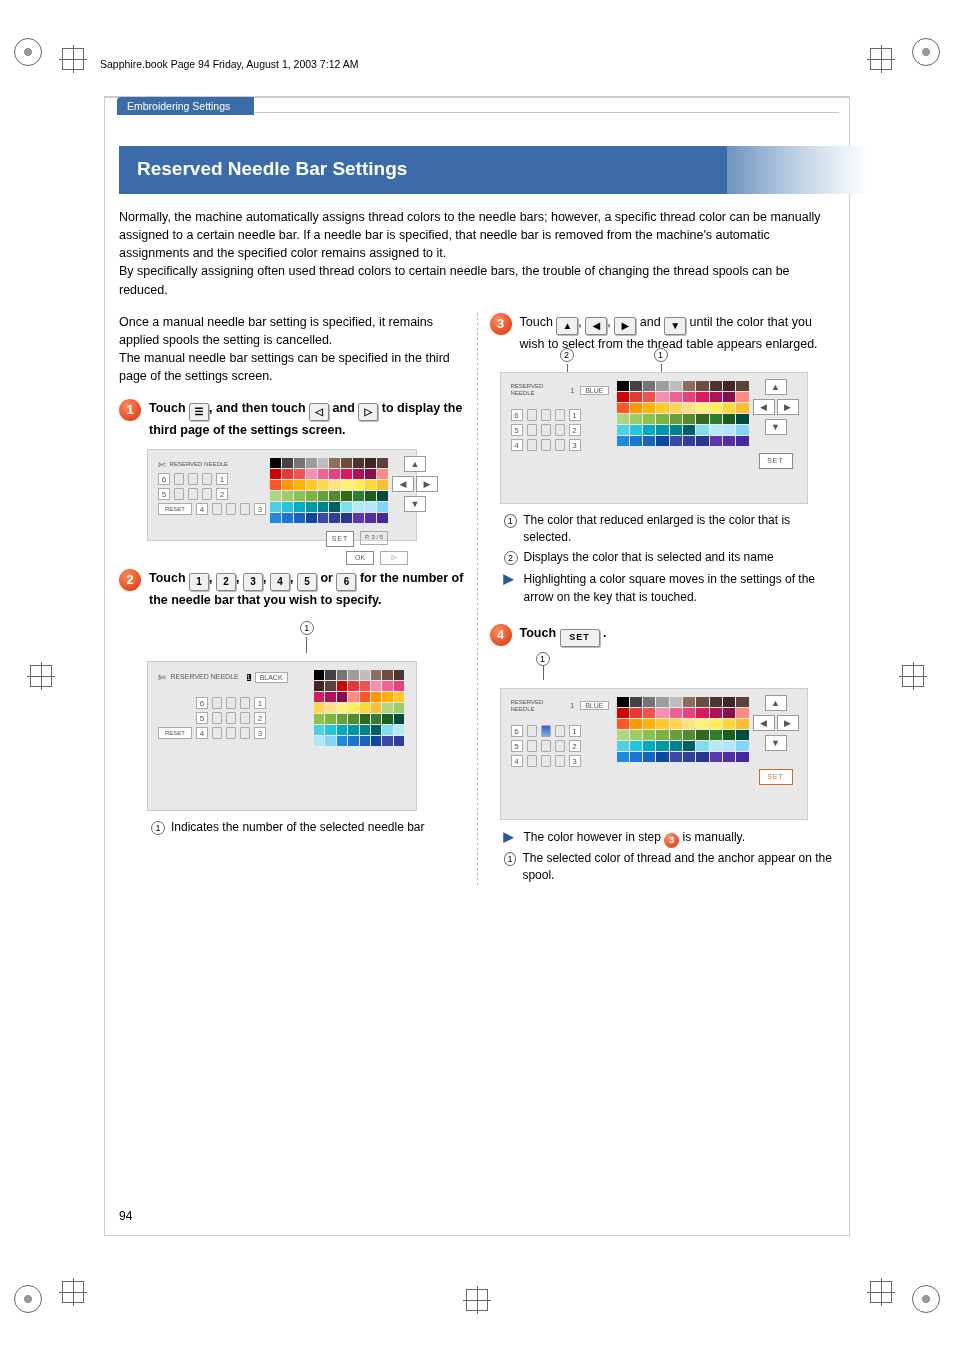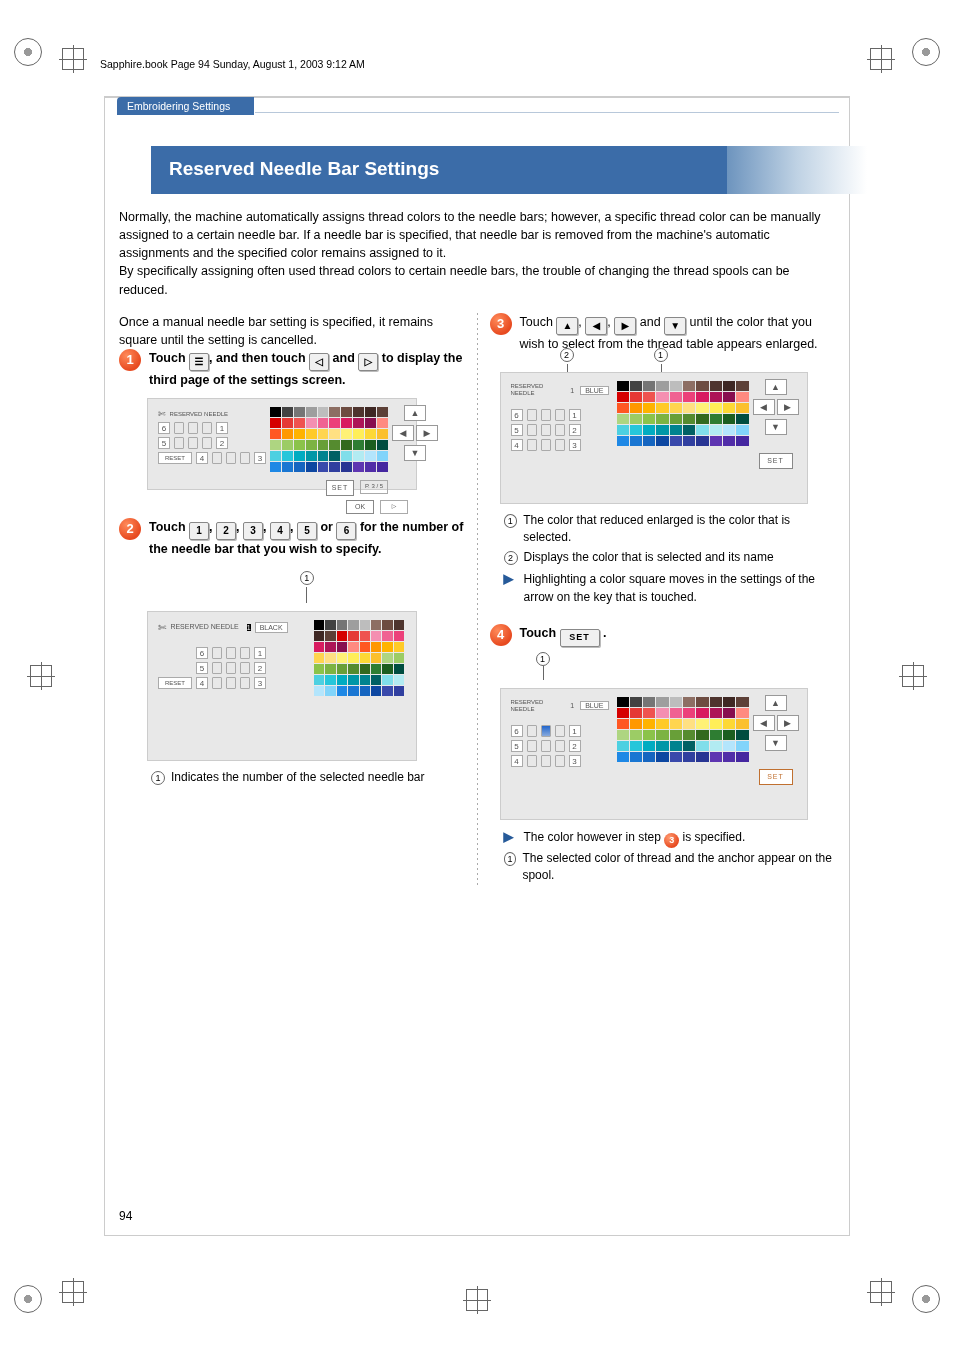--- a/index.html
+++ b/index.html
@@ -44,21 +44,20 @@
       height: 48px;
     }
     .title-bar {
       position: absolute;
       left: 0; width: 608px; height: 48px;
       background: #3b6ca8;
       color: #fff;
       font-weight: bold;
       font-size: 19px;
       padding: 12px 0 0 18px;
-      margin-left: 32px;
     }
     .title-fade {
       position: absolute;
       left: 608px; width: 140px; height: 48px;
       background: linear-gradient(to right, #6d94be 0%, #bfd2e4 50%, #fff 100%);
     }
     .page-content {
       position: absolute;
       top: 110px; left: 14px; right: 14px; bottom: 36px;
     }
@@ -245,41 +244,42 @@
     <div class="inner"></div>
   </div>
 <div class="reg tl"></div>
 <div class="reg tr"></div>
 <div class="reg bl"></div>
 <div class="reg br"></div>
 <div class="reg ml"></div>
 <div class="reg mr"></div>
 <div class="reg mb"></div>
 
-<div class="running-header">Sapphire.book  Page 94  Sunday, August 1, 2003  9:12 AM</div>
+<div class="running-header">Sapphire.book  Page 94  Friday, August 1, 2003  7:12 AM</div>
 
 <div class="outer-frame">
   <div class="section-tab">Embroidering Settings</div>
   <div class="tab-line"></div>
 
   <div class="title-bar-wrap">
     <div class="title-bar">Reserved Needle Bar Settings</div>
     <div class="title-fade"></div>
   </div>
 
   <div class="page-content">
     <div class="intro">
       <p>Normally, the machine automatically assigns thread colors to the needle bars; however, a specific thread color can be manually assigned to a certain needle bar. If a needle bar is specified, that needle bar is removed from the machine's automatic assignments and the specified color remains assigned to it.</p>
       <p>By specifically assigning often used thread colors to certain needle bars, the trouble of changing the thread spools can be reduced.</p>
     </div>
 
     <div class="columns">
 
       <div class="col-left">
-        <p style="line-height:1.45;">Once a manual needle bar setting is specified, it remains square until the setting is cancelled.</p>
+        <p style="line-height:1.45;">Once a manual needle bar setting is specified, it remains applied spools the setting is cancelled.</p>
+        <p style="line-height:1.45;margin-bottom:14px;">The manual needle bar settings can be specified in the third page of the settings screen.</p>
 
         <div class="step" style="margin-bottom:6px;">
           <div class="step-badge">1</div>
           <div class="txt bold-instr">
             <span>Touch</span>
             <span class="small-btn">☰</span><span>, and then touch</span>
             <span class="small-btn">◁</span>
             <span>and</span>
             <span class="small-btn">▷</span>
             <span>to display the third page of the settings screen.</span>
@@ -792,21 +792,21 @@
             </div>
           </div>
         </div>
 
         <div class="anno-list" style="margin-left:10px;">
           <div class="row">
             <span class="bullet-arrow">▶</span>
             <span>
               <span>The color however in step</span>
               <span class="step-badge-inline">3</span>
-              <span>is specified.</span>
+              <span>is manually.</span>
             </span>
           </div>
           <div class="row">
             <span class="callout">1</span>
               <span>The selected color of thread and the anchor appear on the spool.</span>
           </div>
         </div>
       </div>
     </div>
   </div>

